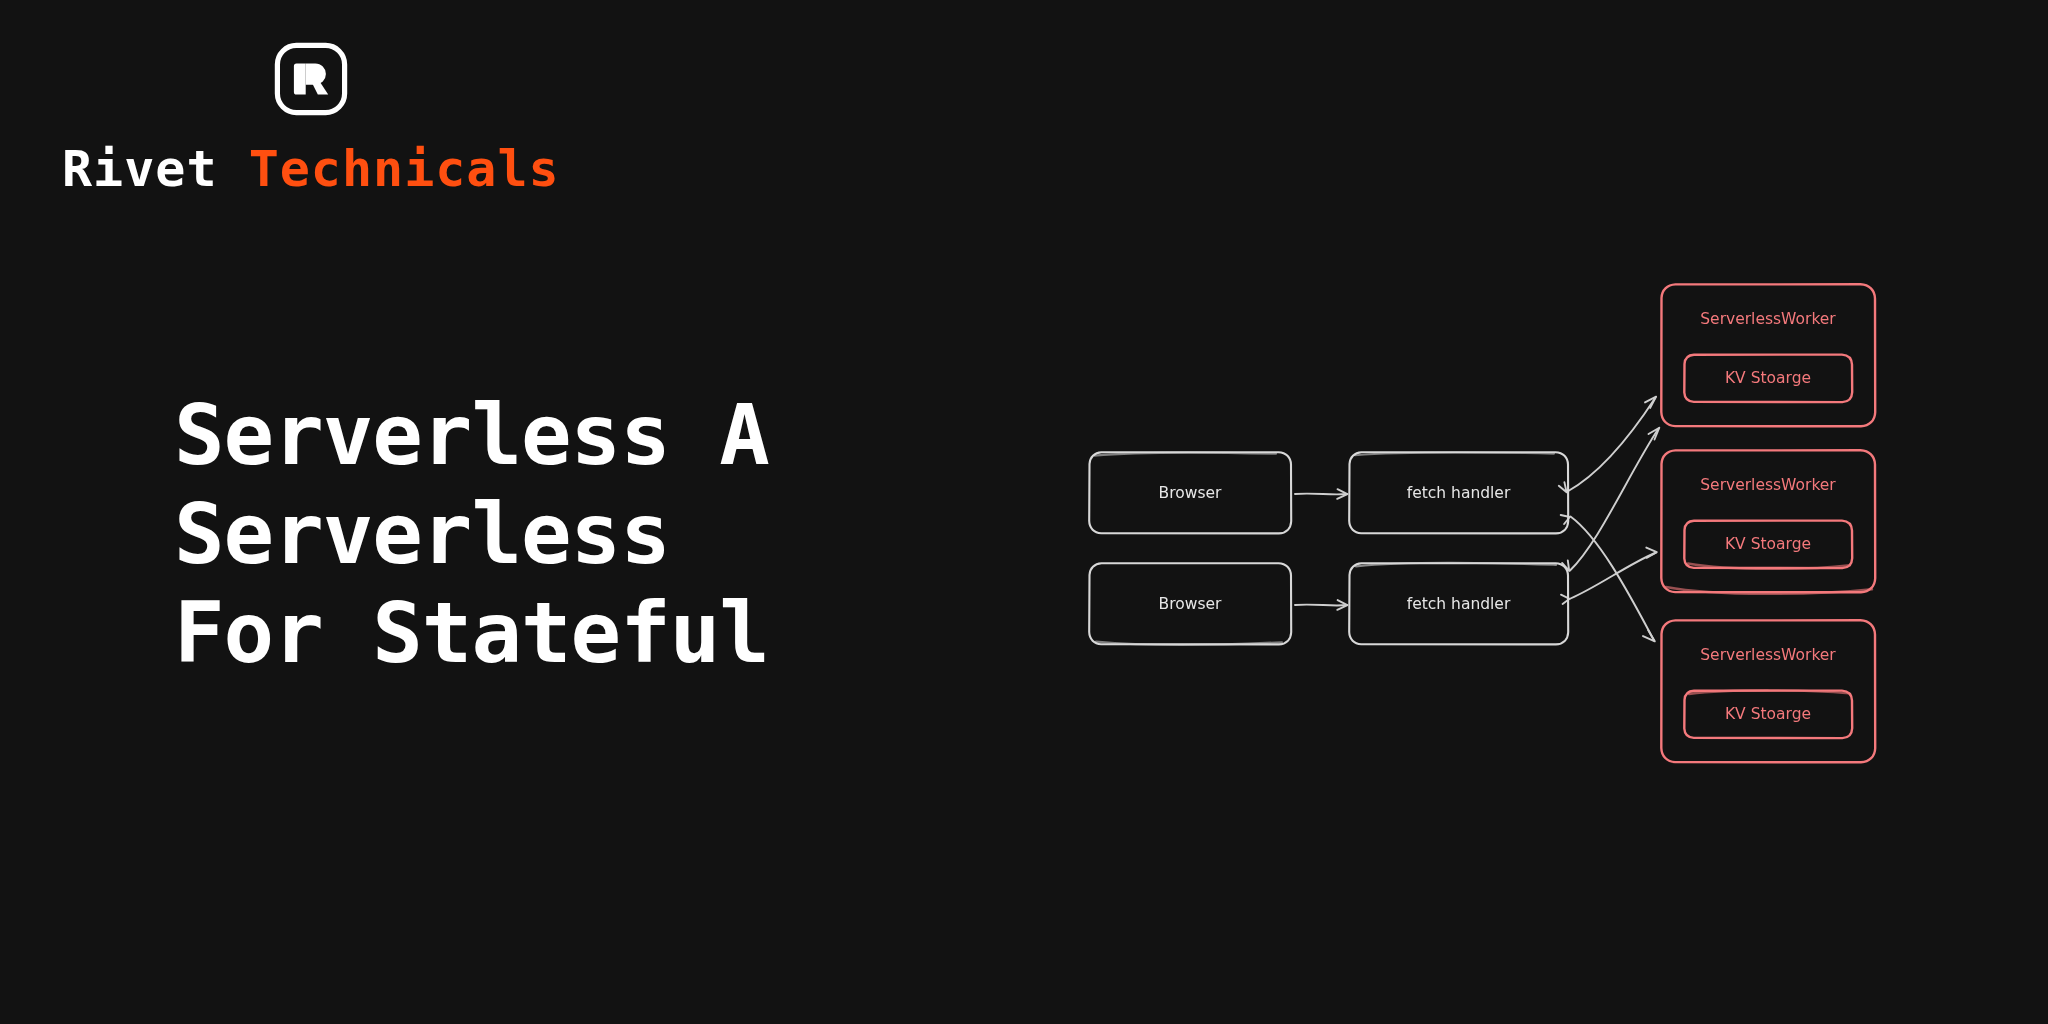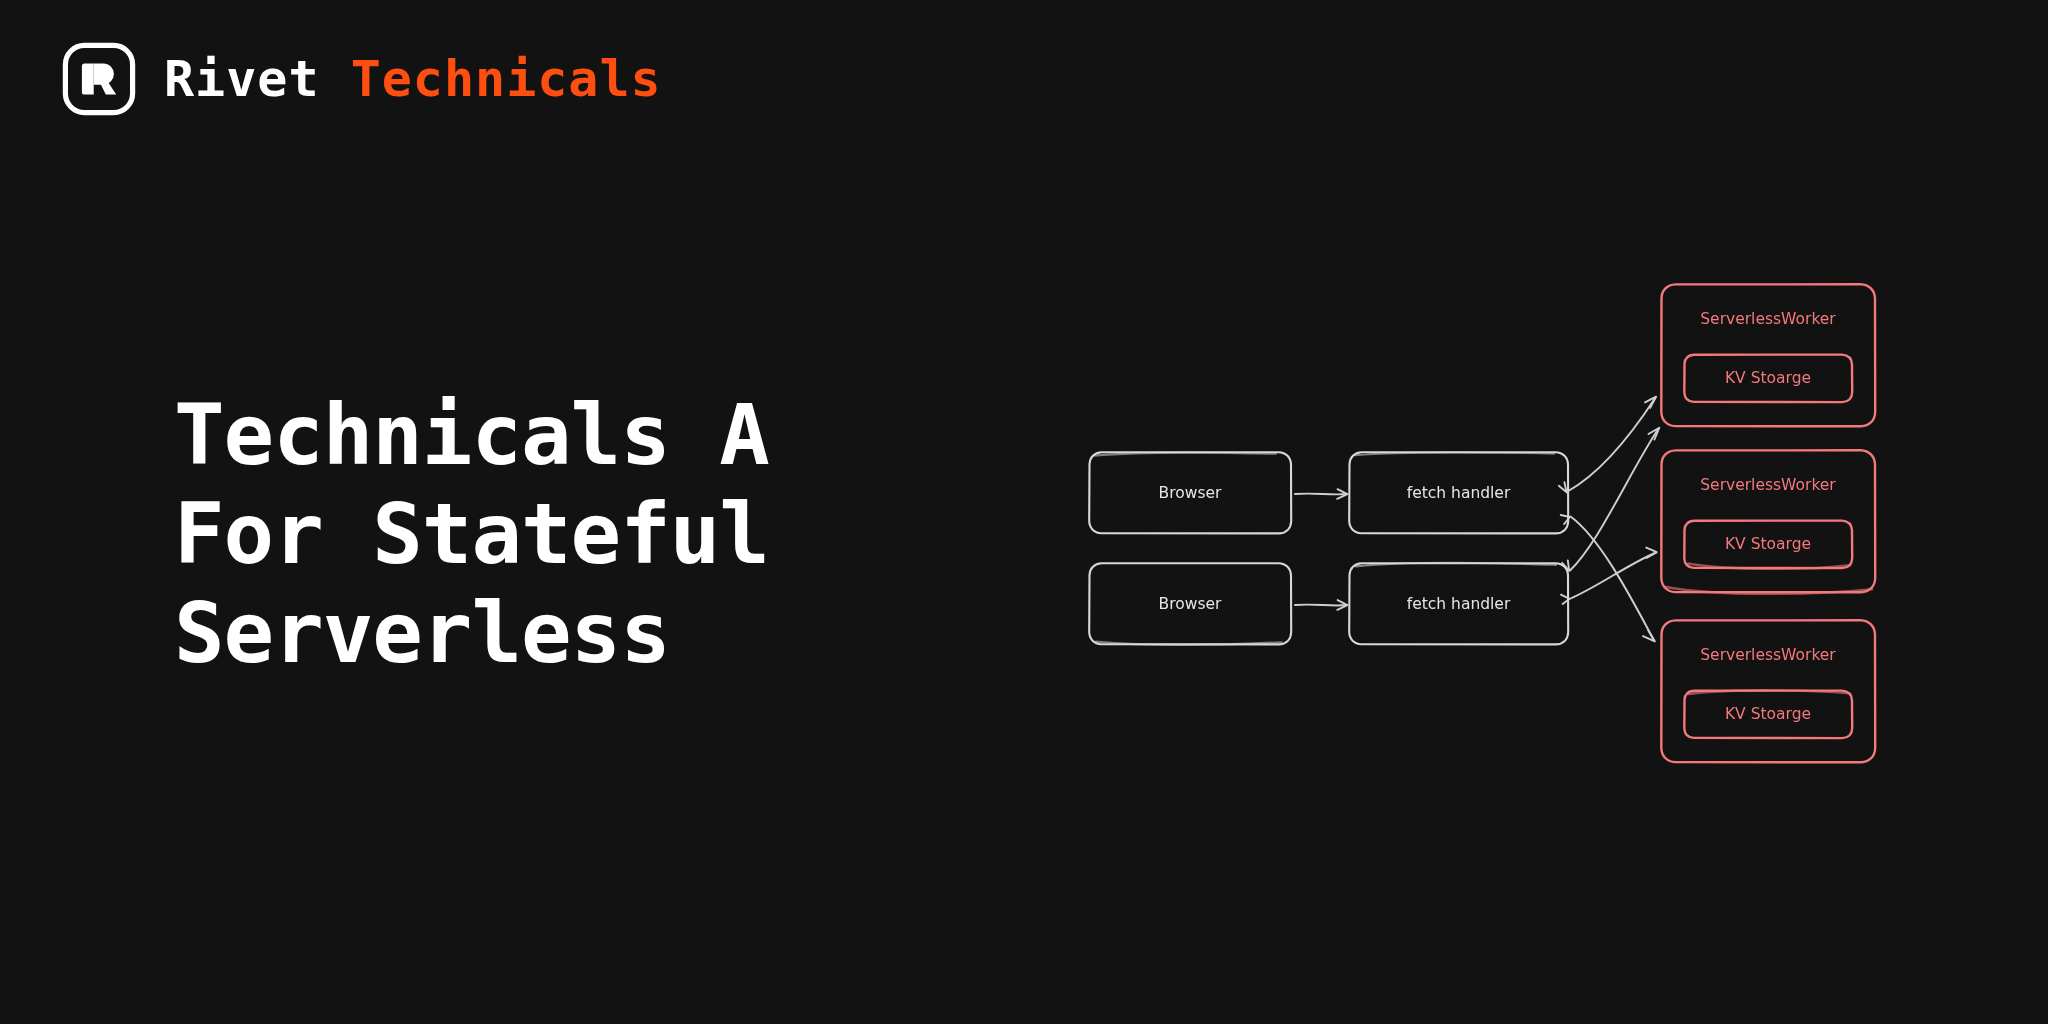--- a/index.html
+++ b/index.html
@@ -17,20 +17,21 @@
   }
 
   
   #brand-header {
     position: absolute;
     left: 62px;
     top: 42px;
     display: flex;
     align-items: center;
     gap: 28px;
+    flex-direction: column;
   }
   #brand-logo {
     width: 74px;
     height: 74px;
     flex: 0 0 auto;
     display: block;
   }
   #brand-wordmark {
     font-family: "DejaVu Sans Mono", monospace;
     font-size: 50px;
@@ -120,23 +121,23 @@
     <path d="M22.5 21.5 h9.2 v31 h-9.2 a2.6 2.6 0 0 1 -2.6 -2.6 v-25.8 a2.6 2.6 0 0 1 2.6 -2.6 z" fill="#ffffff"></path>
     <path d="M31.7 21.5 h9.6 a10.6 10.6 0 0 1 0 21.2 h-9.6 z" fill="#ffffff"></path>
     <path d="M37.6 40.1 h8.4 l8.2 12.4 h-10.4 z" fill="#ffffff"></path>
   </svg>
   <div id="brand-wordmark">
     <span class="brand-name">Rivet</span><span class="brand-name"> </span><span class="brand-suffix">Technicals</span>
   </div>
 </div>
 
 <h1 id="headline">
-  <span class="hl-line">Technicals A</span>
+  <span class="hl-line">Serverless A</span>
+  <span class="hl-line">Serverless</span>
   <span class="hl-line">For Stateful</span>
-  <span class="hl-line">Serverless</span>
 </h1>
 
 <div id="diagram-wrap">
   <svg id="diagram-svg" viewBox="0 0 1024 1024" xmlns="http://www.w3.org/2000/svg">
 
     <g>
 
       <g>
         <path class="edge-line" d="M271 494 C 291 492.4, 307 495.6, 323 494"></path>
         <path class="edge-head" d="M313.5 489.2 L 323.4 494.1 L 313.2 498.8"></path>

